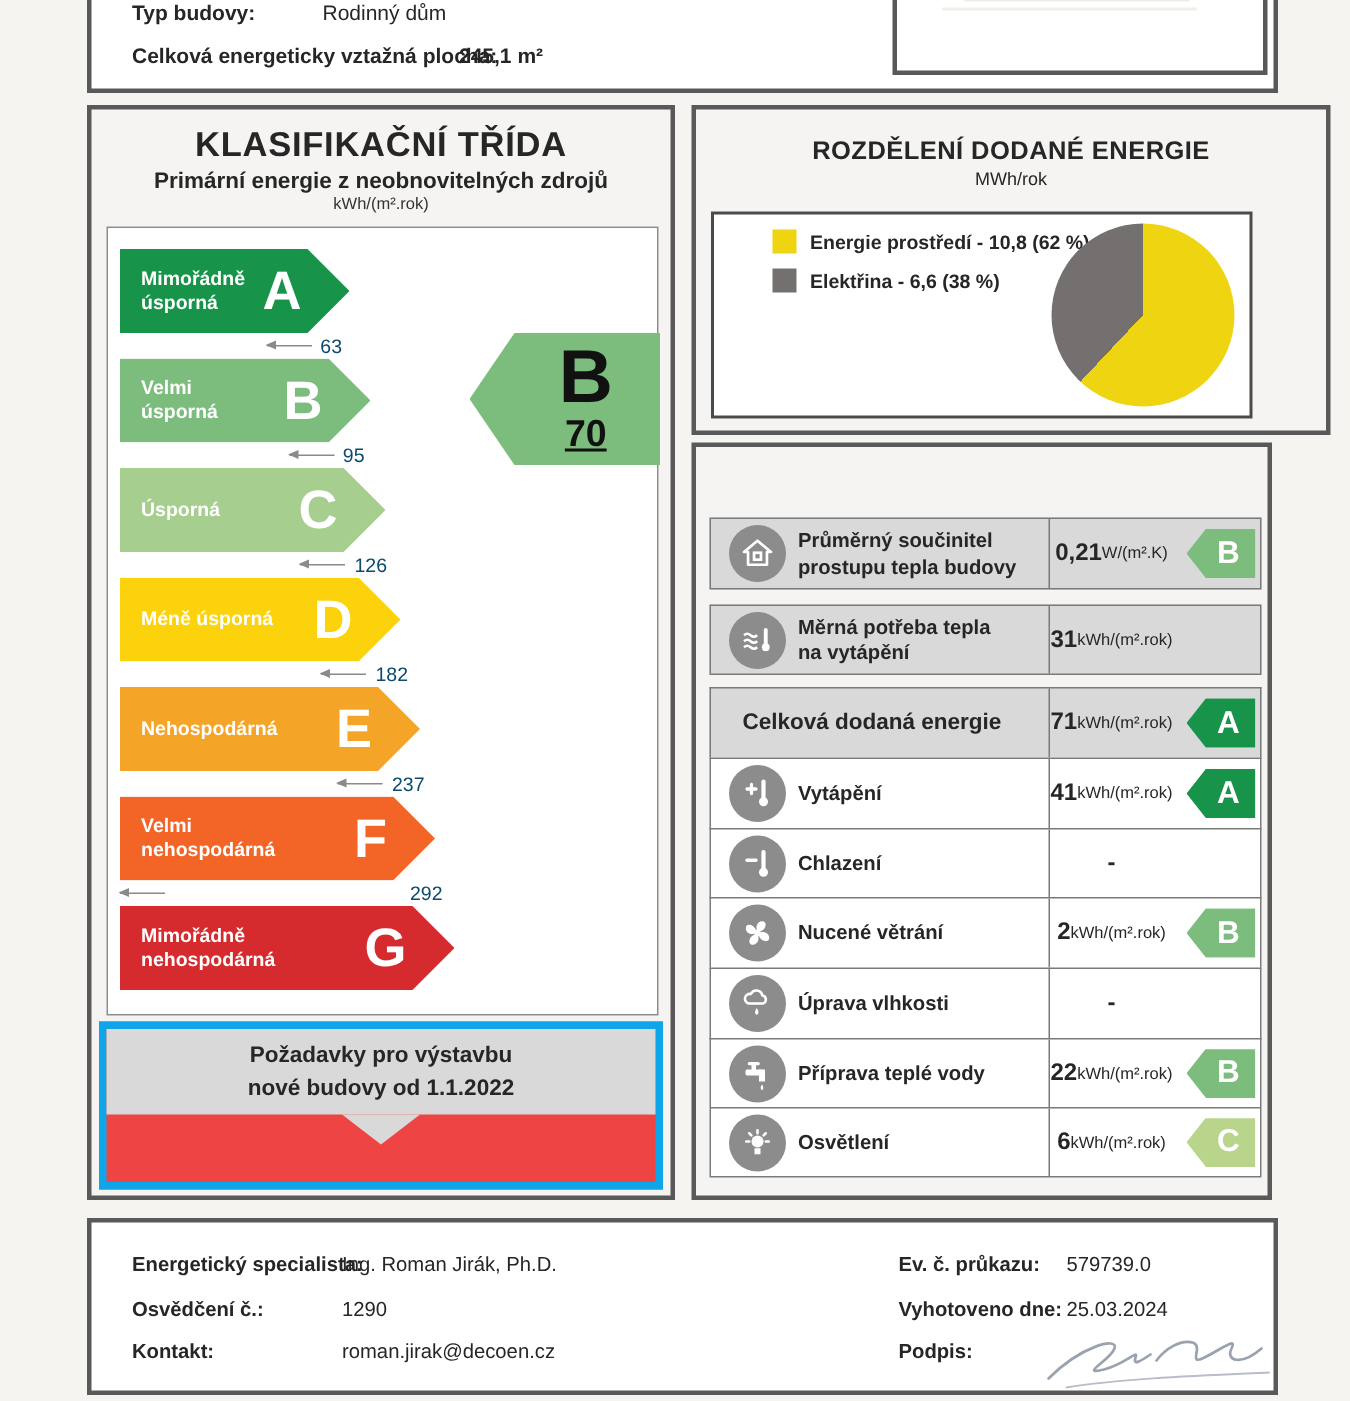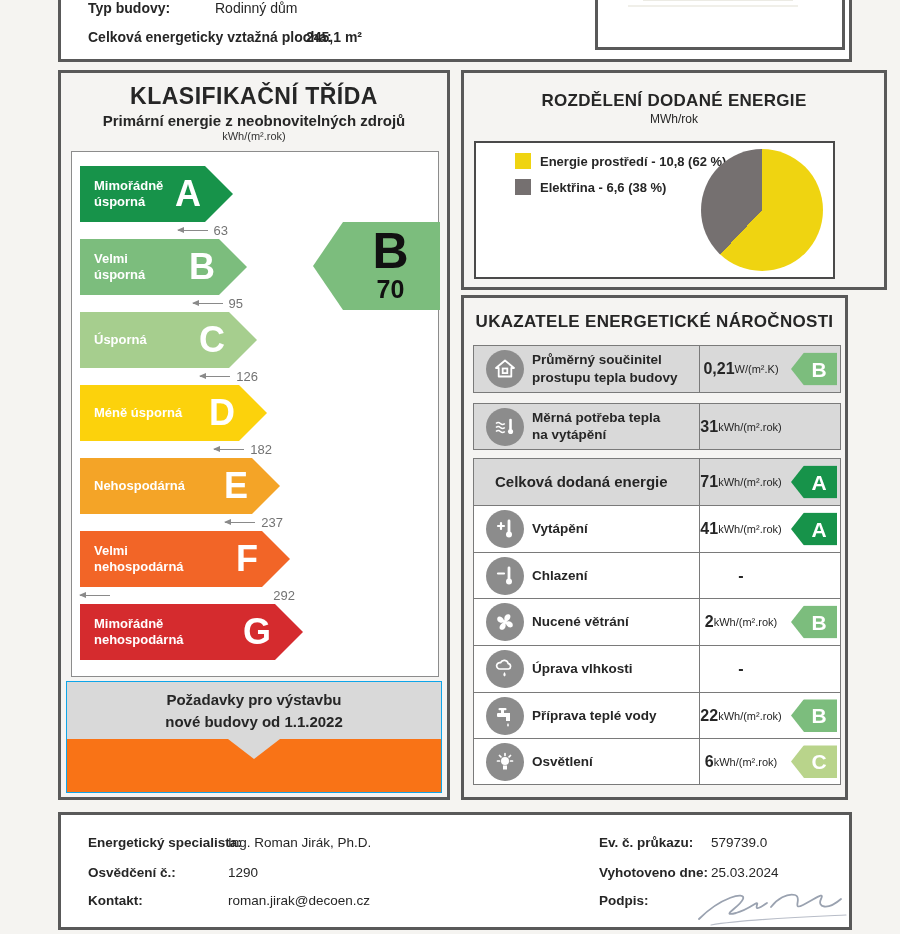--- a/index.html
+++ b/index.html
@@ -40,27 +40,27 @@
   .bar-d{top:233px;width:187px;background:#fcd20c;}
   .bar-e{top:306px;width:200px;background:#f4a427;}
   .bar-f{top:379px;width:210px;background:#f26527;}
   .bar-g{top:452px;width:223px;background:#d52b2e;}
   .boundary{position:absolute;left:8px;height:14px;display:flex;justify-content:flex-end;align-items:center;gap:6px;}
   .b-0{top:71px;width:148px;} .b-1{top:144px;width:163px;} .b-2{top:217px;width:178px;}
   .b-3{top:290px;width:192px;} .b-4{top:363px;width:203px;} .b-5{top:436px;width:215px;justify-content:space-between;}
   .b-arrow{width:30px;height:1px;background:#8a8a8a;position:relative;flex:none;}
   .b-arrow::before{content:"";position:absolute;left:-1px;top:-3px;
     border-top:3.5px solid transparent;border-bottom:3.5px solid transparent;border-right:7px solid #8a8a8a;}
-  .b-num{font-size:13px;color:#737373;}
+  .b-num{font-size:13px;color:#0c4a6e;}
   #rating-arrow{position:absolute;left:252px;top:149px;width:127px;height:88px;background:#7cbd7d;
     clip-path:polygon(0 50%, 30px 0, 100% 0, 100% 100%, 30px 100%);
     display:flex;flex-direction:column;align-items:center;justify-content:center;padding-left:28px;box-sizing:border-box;}
   #rating-letter{font-size:50px;font-weight:bold;line-height:.9;color:#111;}
-  #rating-value{font-size:25px;font-weight:bold;color:#111;margin-top:1px;}
-  #req-box{position:absolute;left:5px;top:608px;width:376px;height:112px;background:#f97316;border:1px solid #0ea5e9;box-sizing:border-box;}
+  #rating-value{font-size:25px;font-weight:bold;color:#111;margin-top:1px;text-decoration:underline;}
+  #req-box{position:absolute;left:5px;top:608px;width:376px;height:112px;background:#ef4444;border:5px solid #0ea5e9;box-sizing:border-box;}
   #req-head{background:#d9d9d9;height:57px;display:flex;flex-direction:column;align-items:center;justify-content:center;
     font-size:15px;font-weight:bold;line-height:1.45;}
   #req-tri{width:0;height:0;margin:0 auto;border-left:26px solid transparent;border-right:26px solid transparent;border-top:20px solid #d9d9d9;}
   #req-result{text-align:center;font-size:16px;font-weight:bold;margin-top:2px;}
 
   
   #dist-panel{left:461px;top:70px;width:426px;height:220px;}
   #dist-title{margin-top:18px;text-align:center;font-size:17px;font-weight:bold;letter-spacing:.3px;}
   #dist-unit{text-align:center;font-size:12px;margin-top:1px;}
   #dist-box{position:absolute;left:10px;top:68px;width:361px;height:138px;background:#fff;border:2px solid #4a4a4a;box-sizing:border-box;}
@@ -219,21 +219,20 @@
     </div>
     <div class="legend-row" id="legend-1">
       <span class="legend-swatch"></span>
       <span>Elektřina - 6,6 (38 %)</span>
     </div>
     <div id="pie"></div>
   </div>
 </div>
 
 <div class="panel" id="ind-panel">
-  <div id="ind-title">UKAZATELE ENERGETICKÉ NÁROČNOSTI</div>
 
   <div class="ind-row gray" id="ind-row-0">
     <div class="ind-divider"></div>
     <div class="ind-icon">
       <svg width="24" height="24" viewBox="0 0 24 24" fill="none" stroke="#fff" stroke-width="1.8">
         <path d="M12 3.5 L21 11 H18.3 V19.5 H5.7 V11 H3 Z" stroke-linejoin="round"></path>
         <rect x="9.7" y="11.5" width="4.6" height="4.6"></rect>
       </svg>
     </div>
     <div class="ind-label">Průměrný součinitel

